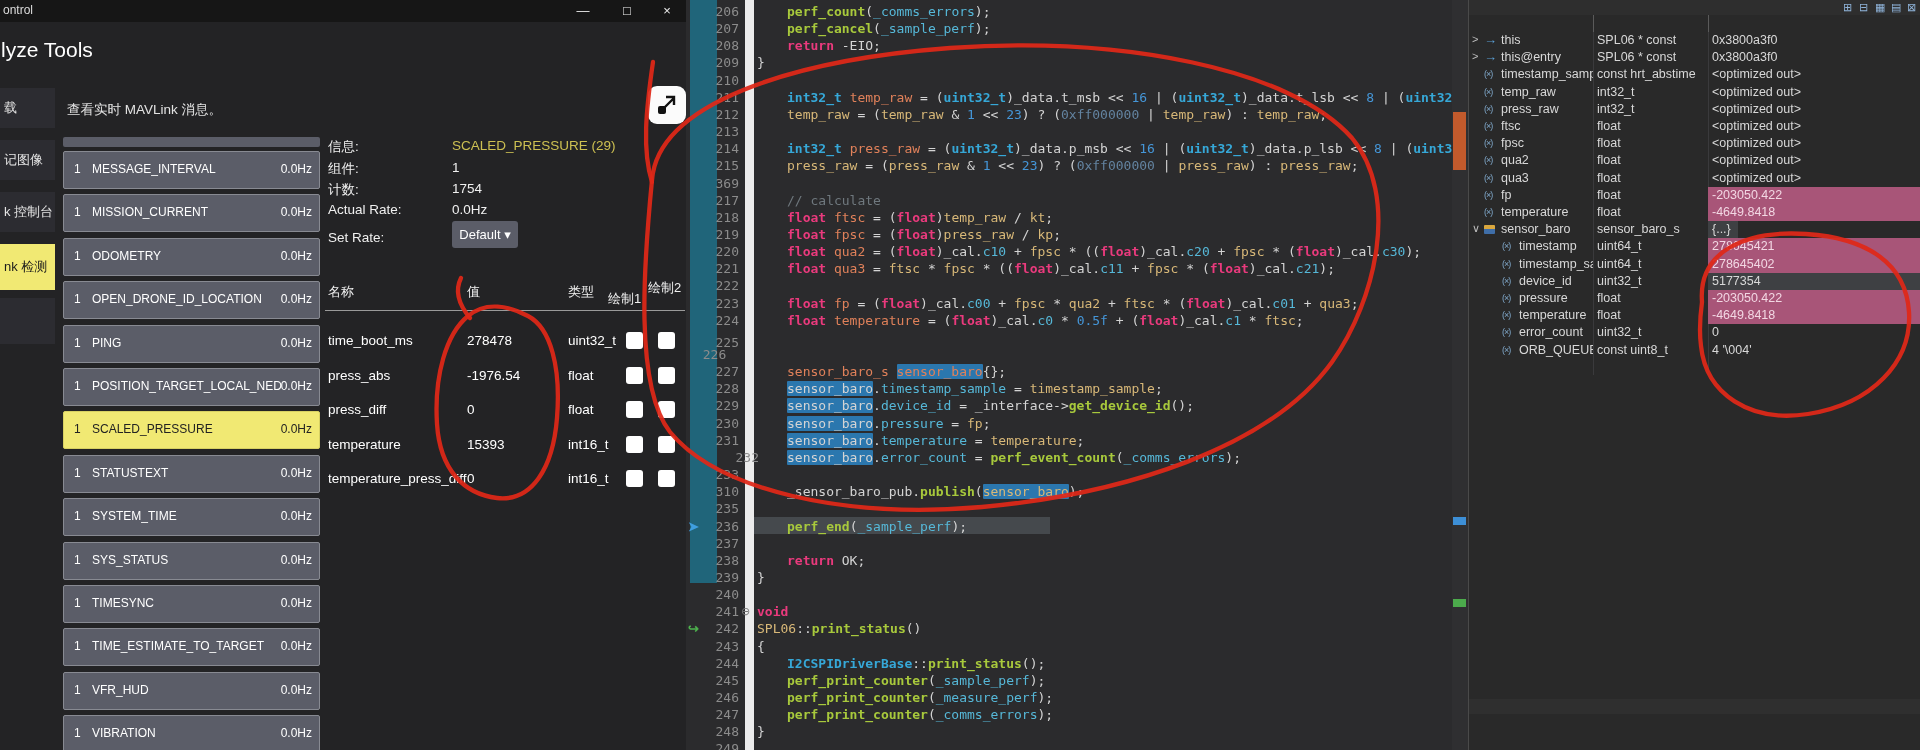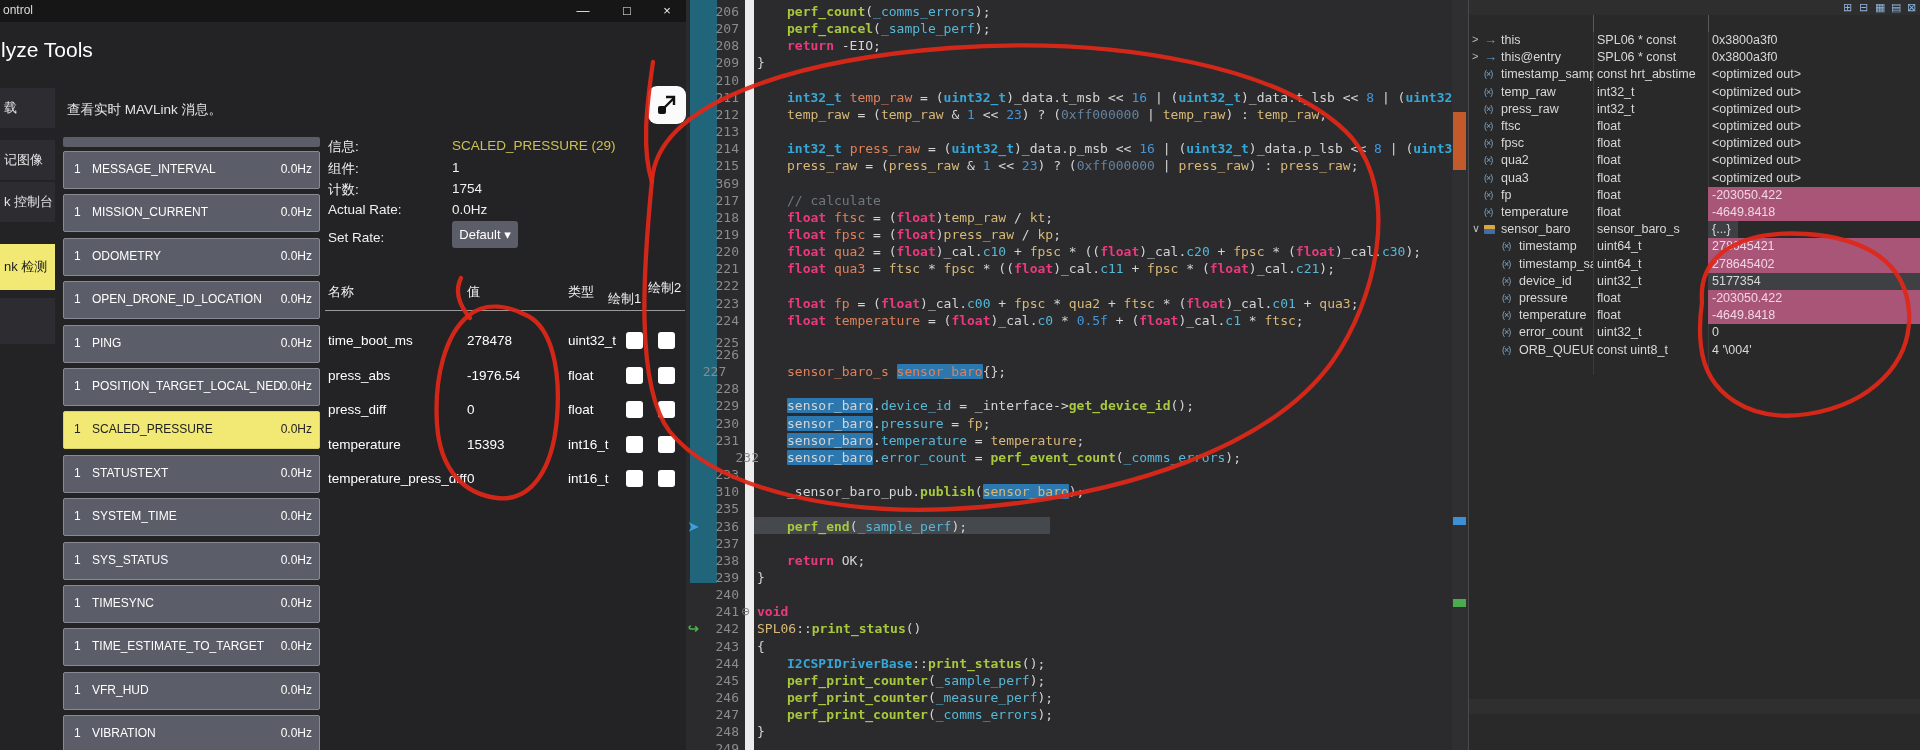--- a/index.html
+++ b/index.html
@@ -94,21 +94,21 @@
   </div>
   <div id="qgc-heading" class="abs">lyze Tools</div>
   <div id="qgc-hint" class="abs">查看实时 MAVLink 消息。</div>
   <div id="qgc-sidebar" class="abs" style="left:0;top:0;width:56px;height:750px;">
       <div class="tile abs" style="top: 88px; height: 40px;">
         <span>载</span>
       </div>
       <div class="tile abs" style="top: 140px; height: 40px;">
         <span>记图像</span>
       </div>
-      <div class="tile abs" style="top: 182px; height: 40px;">
+      <div class="tile abs" style="top: 192px; height: 40px;">
         <span>k 控制台</span>
       </div>
       <div class="tile abs active" style="top: 244px; height: 46px;">
         <span>nk 检测</span>
       </div>
       <div class="tile abs" style="top: 298px; height: 46px;">
         <span></span>
       </div>
     </div>
   <div id="msg-strip" class="abs"></div>
@@ -274,25 +274,26 @@
       <div class="lnum abs" style="top: 260.25px;">221</div>
       <div class="cline abs" style="left: 101px; top: 260.25px;"><span class="tk-kw">float</span><span class="tk-pln"> </span><span class="tk-decl">qua3</span><span class="tk-pln"> = </span><span class="tk-var">ftsc</span><span class="tk-pln"> * </span><span class="tk-var">fpsc</span><span class="tk-pln"> * ((</span><span class="tk-kw">float</span><span class="tk-pln">)_cal.</span><span class="tk-arg">c11</span><span class="tk-pln"> + </span><span class="tk-var">fpsc</span><span class="tk-pln"> * (</span><span class="tk-kw">float</span><span class="tk-pln">)_cal.</span><span class="tk-arg">c21</span><span class="tk-pln">);</span></div>
       <div class="lnum abs" style="top: 277.4px;">222</div>
       <div class="cline abs" style="left: 71px; top: 277.4px;"></div>
       <div class="lnum abs" style="top: 294.55px;">223</div>
       <div class="cline abs" style="left: 101px; top: 294.55px;"><span class="tk-kw">float</span><span class="tk-pln"> </span><span class="tk-decl">fp</span><span class="tk-pln"> = (</span><span class="tk-kw">float</span><span class="tk-pln">)_cal.</span><span class="tk-arg">c00</span><span class="tk-pln"> + </span><span class="tk-var">fpsc</span><span class="tk-pln"> * </span><span class="tk-var">qua2</span><span class="tk-pln"> + </span><span class="tk-var">ftsc</span><span class="tk-pln"> * (</span><span class="tk-kw">float</span><span class="tk-pln">)_cal.</span><span class="tk-arg">c01</span><span class="tk-pln"> + </span><span class="tk-var">qua3</span><span class="tk-pln">;</span></div>
       <div class="lnum abs" style="top: 311.7px;">224</div>
       <div class="cline abs" style="left: 101px; top: 311.7px;"><span class="tk-kw">float</span><span class="tk-pln"> </span><span class="tk-decl">temperature</span><span class="tk-pln"> = (</span><span class="tk-kw">float</span><span class="tk-pln">)_cal.</span><span class="tk-arg">c0</span><span class="tk-pln"> * </span><span class="tk-num">0.5f</span><span class="tk-pln"> + (</span><span class="tk-kw">float</span><span class="tk-pln">)_cal.</span><span class="tk-arg">c1</span><span class="tk-pln"> * </span><span class="tk-var">ftsc</span><span class="tk-pln">;</span></div>
       <div class="lnum abs" style="top: 334px;">225</div>
       <div class="cline abs" style="left: 71px; top: 328.85px;"></div>
-      <div class="lnum abs" style="top: 346px;">226</div>
+      <div class="lnum abs" style="top: 346px; text-align: center;">226</div>
       <div class="cline abs" style="left: 71px; top: 346px;"></div>
-      <div class="lnum abs" style="top: 363.15px; text-align: center;">227</div>
+      <div class="lnum abs" style="top: 363.15px;">227</div>
       <div class="cline abs" style="left: 101px; top: 363.15px;"><span class="tk-decl">sensor_baro_s</span><span class="tk-pln"> </span><span class="tk-decl sel-hl">sensor_baro</span><span class="tk-pln">{};</span></div>
       <div class="lnum abs" style="top: 380.3px;">228</div>
+      <div class="cline abs" style="left: 101px; top: 380.3px;"><span class="tk-pln sel-hl">sensor_baro</span><span class="tk-pln">.</span><span class="tk-arg">timestamp_sample</span><span class="tk-pln"> = </span><span class="tk-var">timestamp_sample</span><span class="tk-pln">;</span></div>
       <div class="lnum abs" style="top: 397.45px;">229</div>
       <div class="cline abs" style="left: 101px; top: 397.45px;"><span class="tk-pln sel-hl">sensor_baro</span><span class="tk-pln">.</span><span class="tk-arg">device_id</span><span class="tk-pln"> = _interface-&gt;</span><span class="tk-fn">get_device_id</span><span class="tk-pln">();</span></div>
       <div class="lnum abs" style="top: 414.6px;">230</div>
       <div class="cline abs" style="left: 101px; top: 414.6px;"><span class="tk-pln sel-hl">sensor_baro</span><span class="tk-pln">.</span><span class="tk-arg">pressure</span><span class="tk-pln"> = </span><span class="tk-var">fp</span><span class="tk-pln">;</span></div>
       <div class="lnum abs" style="top: 431.75px;">231</div>
       <div class="cline abs" style="left: 101px; top: 431.75px;"><span class="tk-pln sel-hl">sensor_baro</span><span class="tk-pln">.</span><span class="tk-arg">temperature</span><span class="tk-pln"> = </span><span class="tk-var">temperature</span><span class="tk-pln">;</span></div>
       <div class="lnum abs" style="top: 448.9px; padding-left: 20px;">232</div>
       <div class="cline abs" style="left: 101px; top: 448.9px;"><span class="tk-pln sel-hl">sensor_baro</span><span class="tk-pln">.</span><span class="tk-arg">error_count</span><span class="tk-pln"> = </span><span class="tk-fn">perf_event_count</span><span class="tk-pln">(</span><span class="tk-arg">_comms_errors</span><span class="tk-pln">);</span></div>
       <div class="lnum abs" style="top: 466.05px;">233</div>
       <div class="lnum abs" style="top: 483.2px;">310</div>

